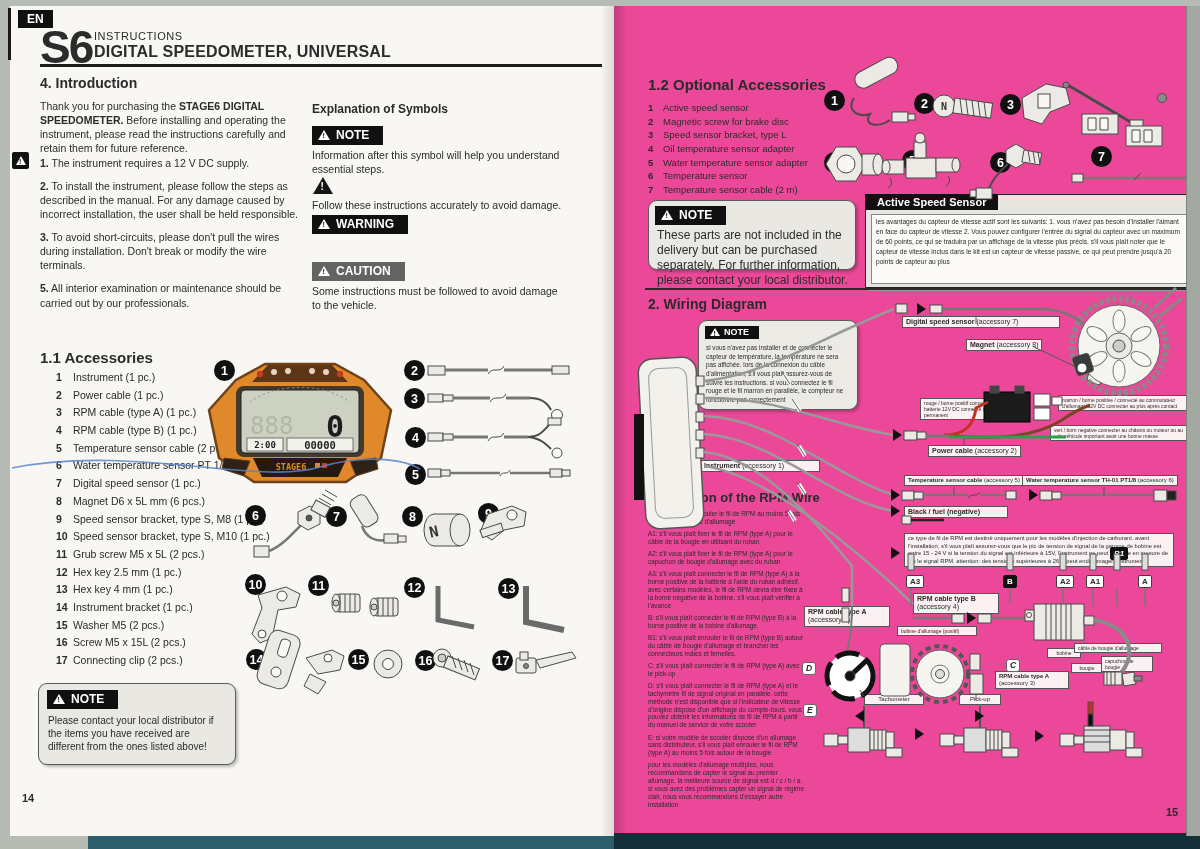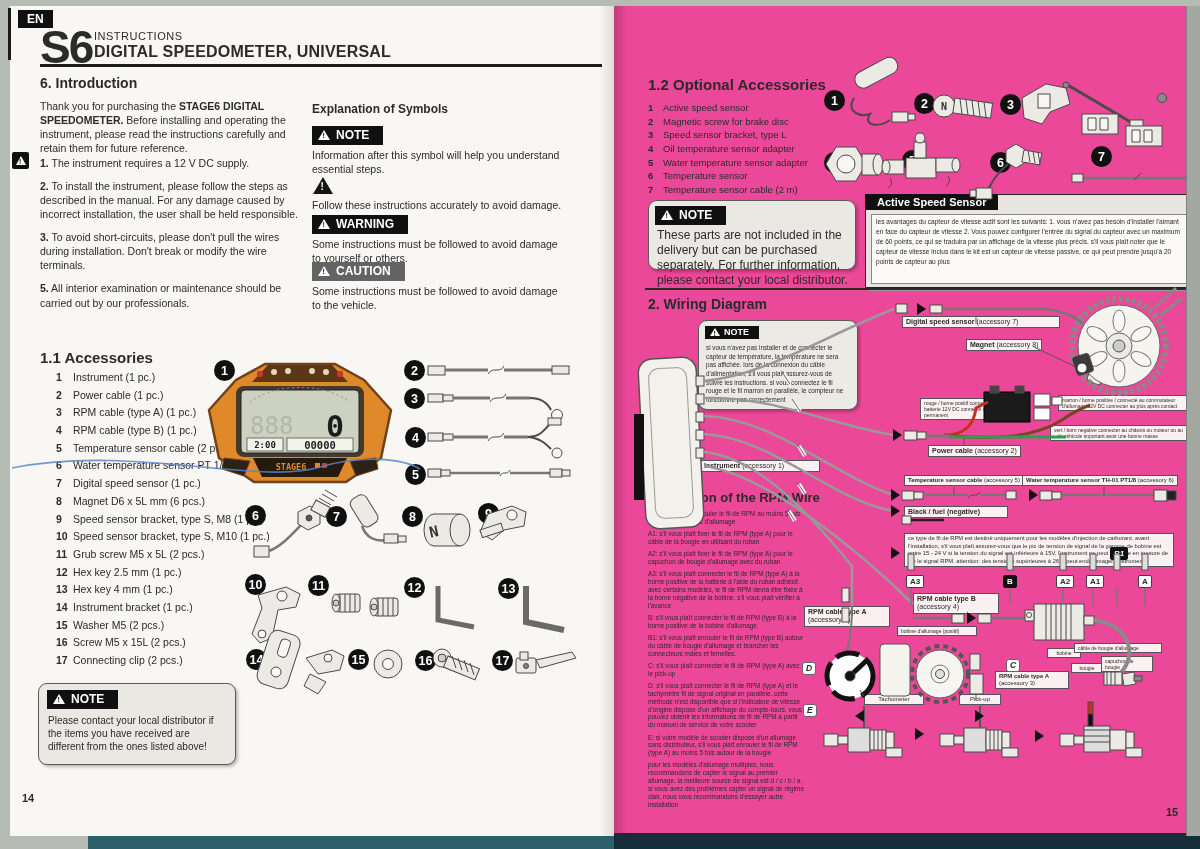--- a/index.html
+++ b/index.html
@@ -67,21 +67,21 @@
 
 <div class="page page-left">
 
   <div class="abs en-tag" style="left:8px;top:4px;">EN</div>
 
   <div class="abs h-model" style="left:30px;top:18px;">S6</div>
   <div class="abs h-sub1" style="left:84px;top:24px;">INSTRUCTIONS</div>
   <div class="abs h-sub2" style="left:84px;top:37px;">DIGITAL SPEEDOMETER, UNIVERSAL</div>
   <div class="abs rule" style="left:30px;top:58px;width:562px;"></div>
 
-  <div class="abs sec-title" style="left:30px;top:69px;">6. Introduction</div>
+  <div class="abs sec-title" style="left:30px;top:69px;">4. Introduction</div>
   <div class="abs body-text" style="left:30px;top:93px;width:260px;"><span>Thank you for purchasing the </span><b>STAGE6 DIGITAL SPEEDOMETER.</b><span> Before installing and operating the instrument, please read the instructions carefully and retain them for future reference.</span></div>
 
   <div class="abs side-icon" style="left:2px;top:146px;">
       <div class="tri-w"></div>
     </div>
 
   <div class="abs body-text" style="left:30px;top:150px;width:264px;">
     <div class="intro-item"><b>1.</b> <span>The instrument requires a 12 V DC supply.</span></div>
     <div class="intro-item"><b>2.</b> <span>To install the instrument, please follow the steps as described in the manual. For any damage caused by incorrect installation, the user shall be held responsible.</span></div>
     <div class="intro-item"><b>3.</b> <span>To avoid short-circuits, please don't pull the wires during installation. Don't break or modify the wire terminals.</span></div>
@@ -93,21 +93,20 @@
       <div class="tri-w"></div>
       <span>NOTE</span>
     </div>
   <div class="abs body-text" style="left:302px;top:142px;width:252px;">Information after this symbol will help you understand essential steps.</div>
   <div class="abs tri-b" style="left:303px;top:171px;"></div>
   <div class="abs body-text" style="left:302px;top:192px;width:252px;">Follow these instructions accurately to avoid damage.</div>
   <div class="abs badge" style="left:302px;top:209px;">
       <div class="tri-w"></div>
       <span>WARNING</span>
     </div>
-  <div class="abs body-text" style="left:302px;top:231px;width:252px;">Some instructions must be followed to avoid damage to yourself or others.</div>
   <div class="abs badge gray" style="left:302px;top:256px;">
       <div class="tri-w"></div>
       <span>CAUTION</span>
     </div>
   <div class="abs body-text" style="left:302px;top:278px;width:252px;">Some instructions must be followed to avoid damage to the vehicle.</div>
 
   <div class="abs sec-title-lg" style="left:30px;top:343px;">1.1 Accessories</div>
   <div class="abs" style="left:46px;top:365px;">
     <div class="acc-row"><span class="acc-num">1</span><span>Instrument (1 pc.)</span></div>
     <div class="acc-row"><span class="acc-num">2</span><span>Power cable (1 pc.)</span></div>

